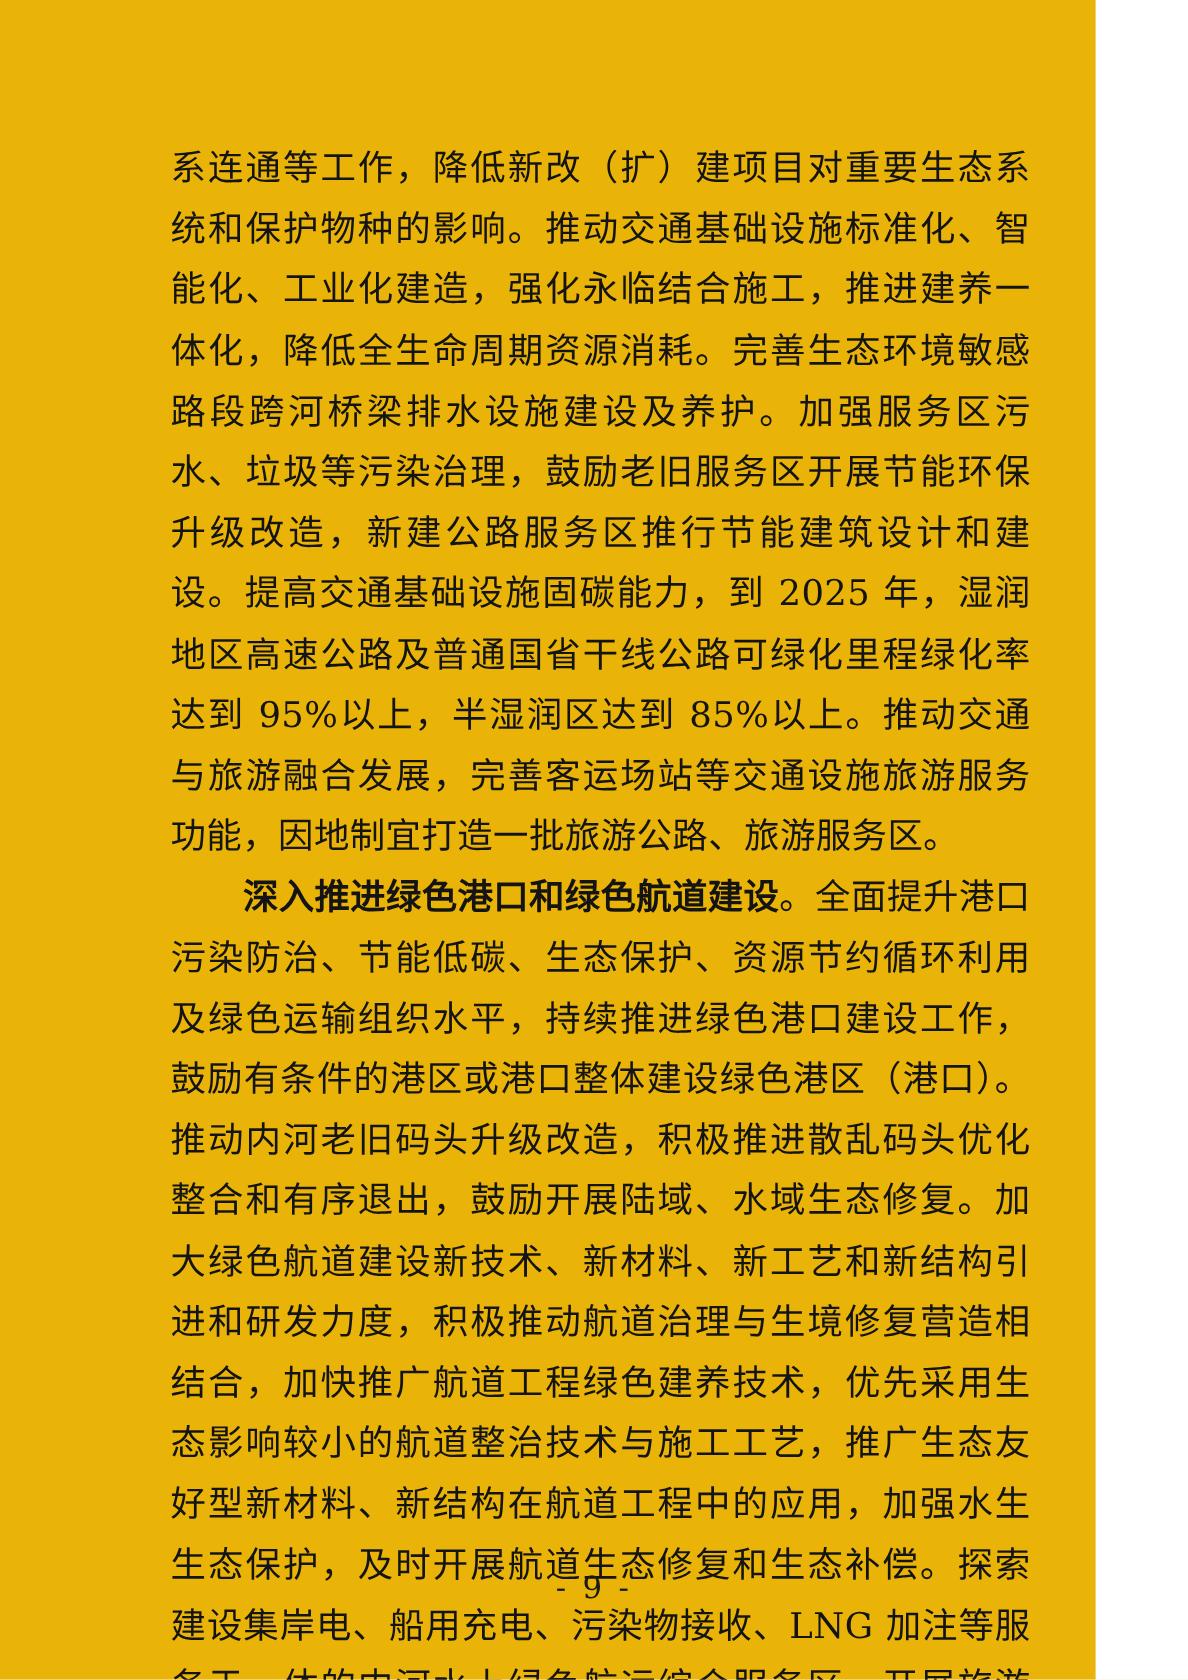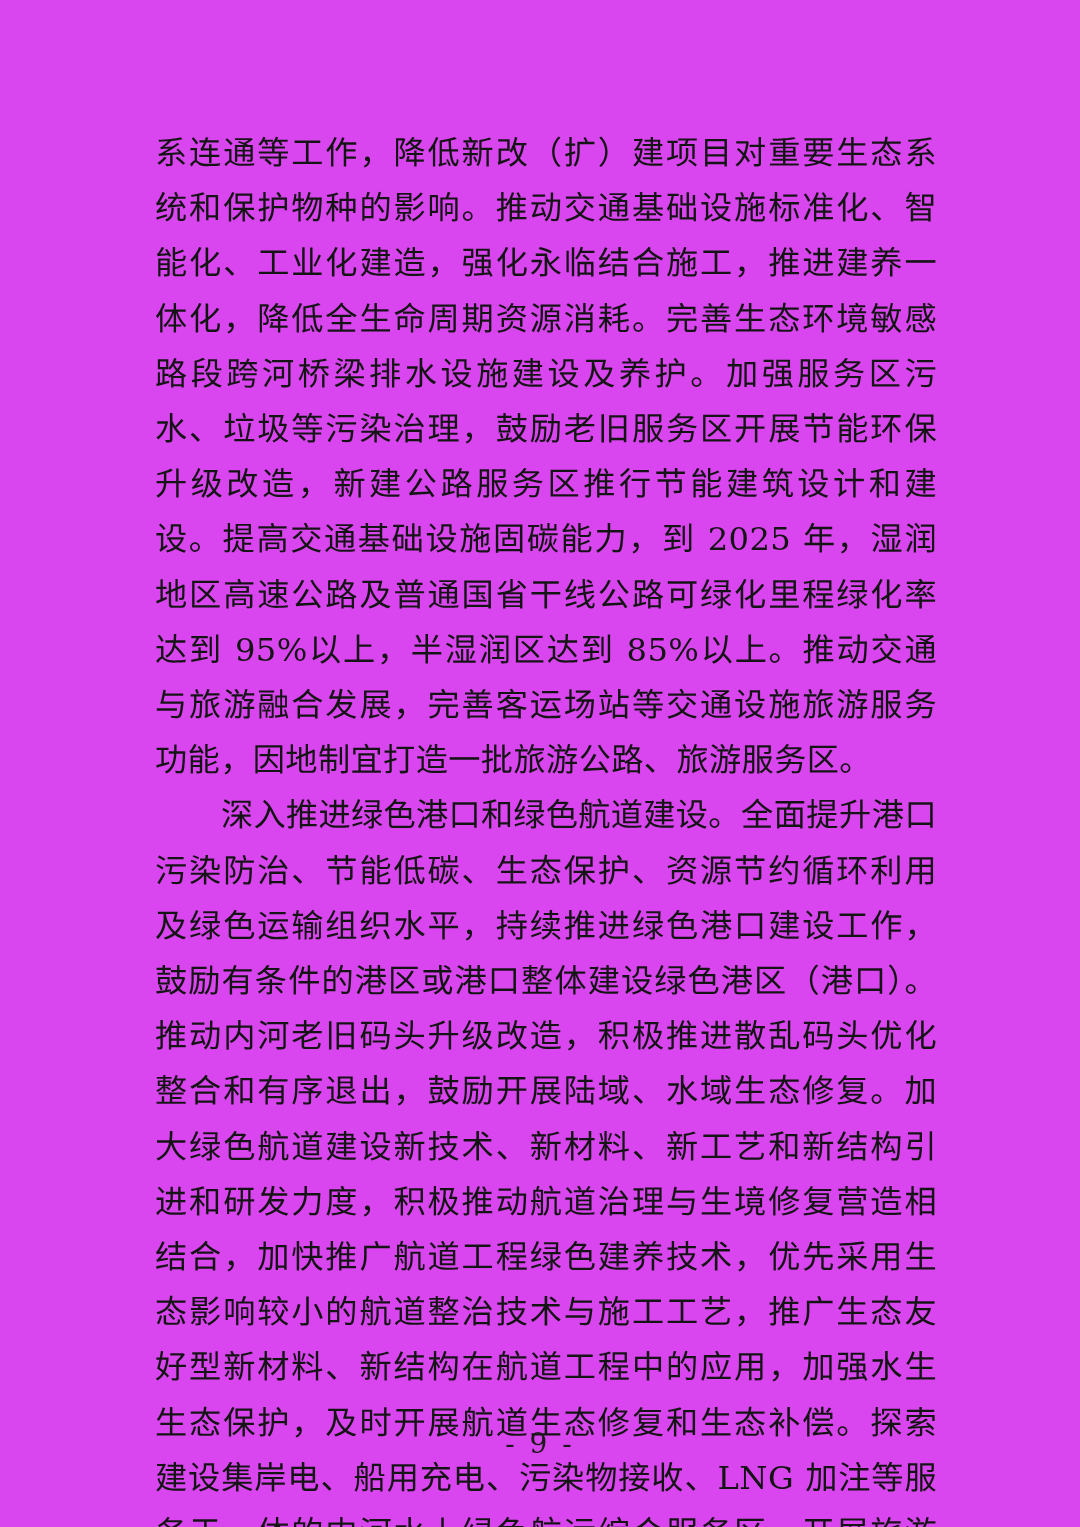--- a/index.html
+++ b/index.html
@@ -14,23 +14,23 @@
     position: relative;
     overflow: hidden;
     font-family: "DejaVu Serif", "Liberation Serif", serif;
     color: #111111;
   }
 
   .page {
     position: absolute;
     top: 0;
     left: 0;
-    width: 1080px;
+    width: 996px;
     height: 1527px;
-    background: #d946ef;
+    background: #eab308;
   }
 
   .text-column {
     position: absolute;
     left: 155px;
     top: 126px;
     width: 782px;
   }
 
   .para {
@@ -48,21 +48,21 @@
 
   .para + .para {
     margin-top: 0;
   }
 
   .para-indent {
     text-indent: 66px;
   }
 
   .lead-bold {
-    font-weight: 400;
+    font-weight: 700;
     font-family: "DejaVu Sans", "Liberation Sans", sans-serif;
     letter-spacing: 0.2px;
   }
 
   .page-footer {
     position: absolute;
     left: 0;
     top: 1424px;
     width: 1080px;
     text-align: center;

